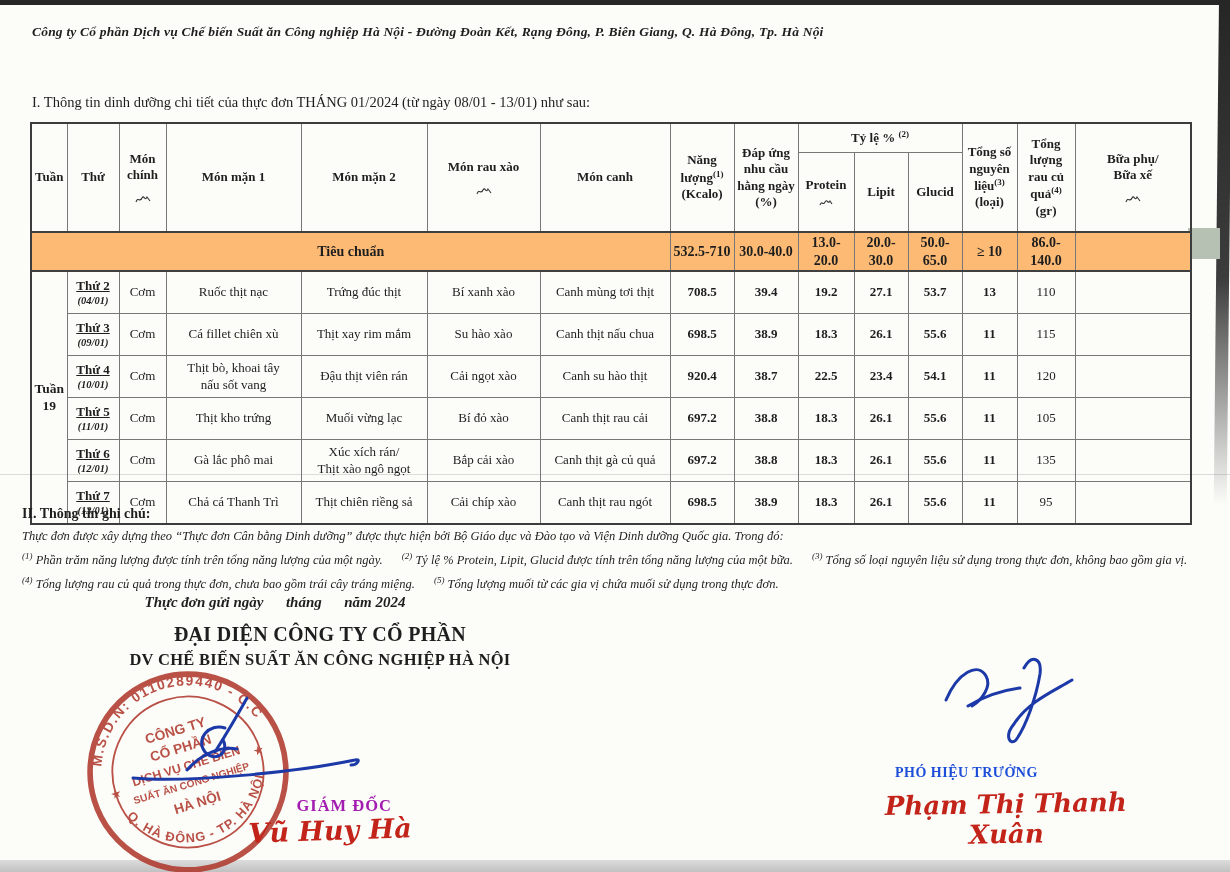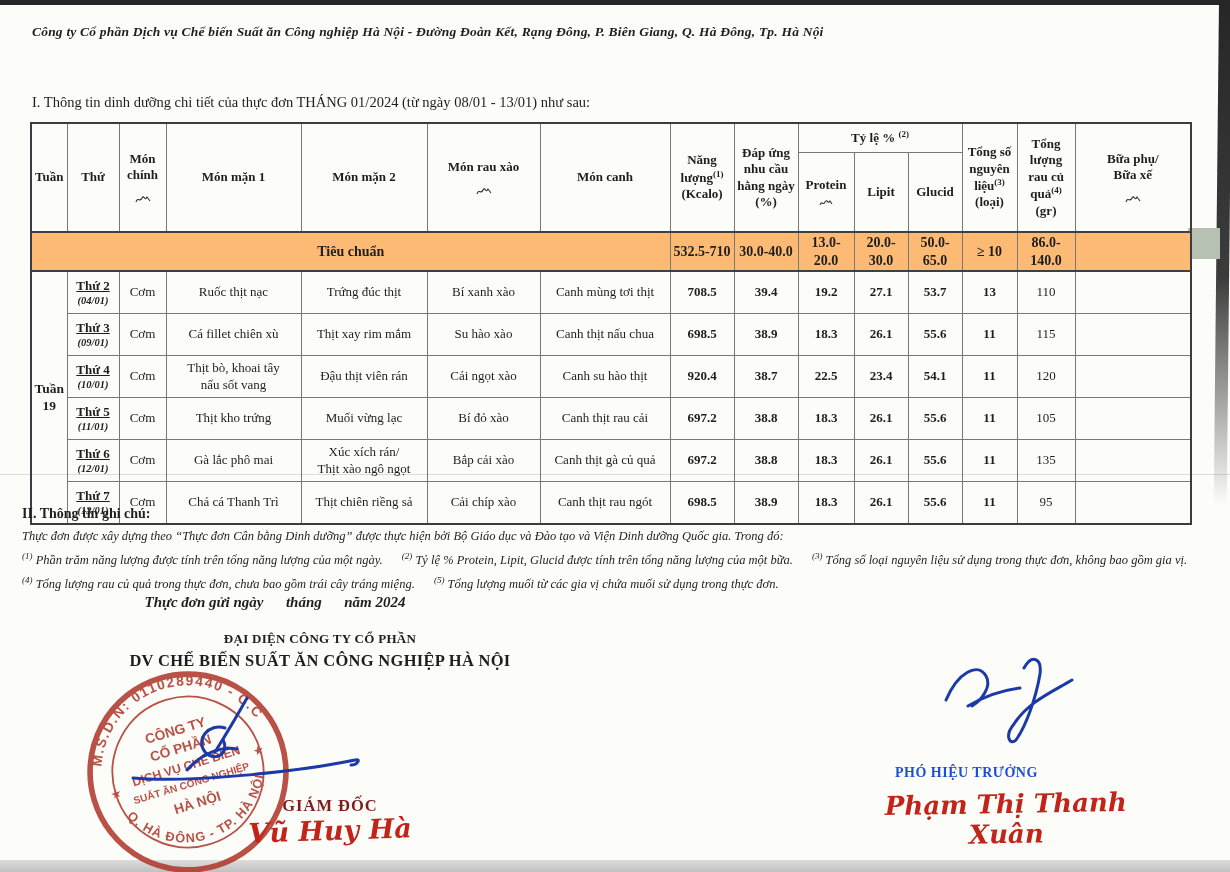--- a/index.html
+++ b/index.html
@@ -38,34 +38,34 @@
   .squig{display:block;margin:12px auto 0;}
   .squig.tight{margin-top:5px;}
 
   .notes{position:absolute;left:22px;top:506px;width:1190px;}
   .notes-heading{font-size:14px;font-weight:bold;}
   .notes-line{font-size:12.5px;font-style:italic;margin-top:7px;}
   .note{margin-right:16px;}
 
   .sign-left-block{position:absolute;left:30px;top:594px;width:580px;text-align:center;}
   .sl-date{font-size:15px;font-weight:bold;font-style:italic;white-space:pre;transform:translateX(-45px);}
-  .sl-rep1{font-size:13px;font-weight:bold;margin-top:20px;letter-spacing:0.3px;}
+  .sl-rep1{font-size:20px;font-weight:bold;margin-top:12px;letter-spacing:0.3px;}
   .sl-rep2{font-size:16.5px;font-weight:bold;margin-top:4px;letter-spacing:0.3px;}
 
   .sign-right-block{position:absolute;left:845px;top:592px;width:320px;text-align:center;}
   .sr-line1{font-size:15.5px;font-weight:bold;}
   .sr-rep{font-size:17px;font-weight:bold;margin-top:9px;letter-spacing:0.3px;}
   .hw{font-family:"DejaVu Serif",serif;font-style:italic;font-weight:bold;color:#2336b8;font-size:19px;position:relative;top:-3px;}
 
   .stamp{position:absolute;left:86px;top:670px;width:204px;height:204px;transform:rotate(-17deg);opacity:0.88;}
   .sign-svg{position:absolute;}
   .sign-left-svg{left:125px;top:690px;}
   .sign-right-svg{left:938px;top:650px;}
 
-  .role-left{position:absolute;left:268px;top:796px;width:124px;text-align:center;color:#7f1d1d;font-weight:bold;font-size:16.5px;letter-spacing:1px;}
+  .role-left{position:absolute;left:268px;top:796px;width:124px;text-align:right;color:#a21caf;font-weight:bold;font-size:16.5px;letter-spacing:1px;}
   .name-left{position:absolute;left:228px;top:815px;width:204px;text-align:center;color:#c3241a;font-style:italic;font-weight:bold;
       font-size:27px;font-family:"DejaVu Serif",serif;transform:rotate(-2deg);}
   .role-right{position:absolute;left:895px;top:765px;width:220px;text-align:left;color:#1d4ed8;font-weight:bold;font-size:14px;letter-spacing:0.5px;}
   .name-right{position:absolute;left:856px;top:789px;width:300px;text-align:center;color:#c3241a;font-style:italic;font-weight:bold;
       font-size:26px;font-family:"DejaVu Serif",serif;transform:rotate(-1deg);}
 </style>
 </head>
 <body>
 
 <div class="page">

